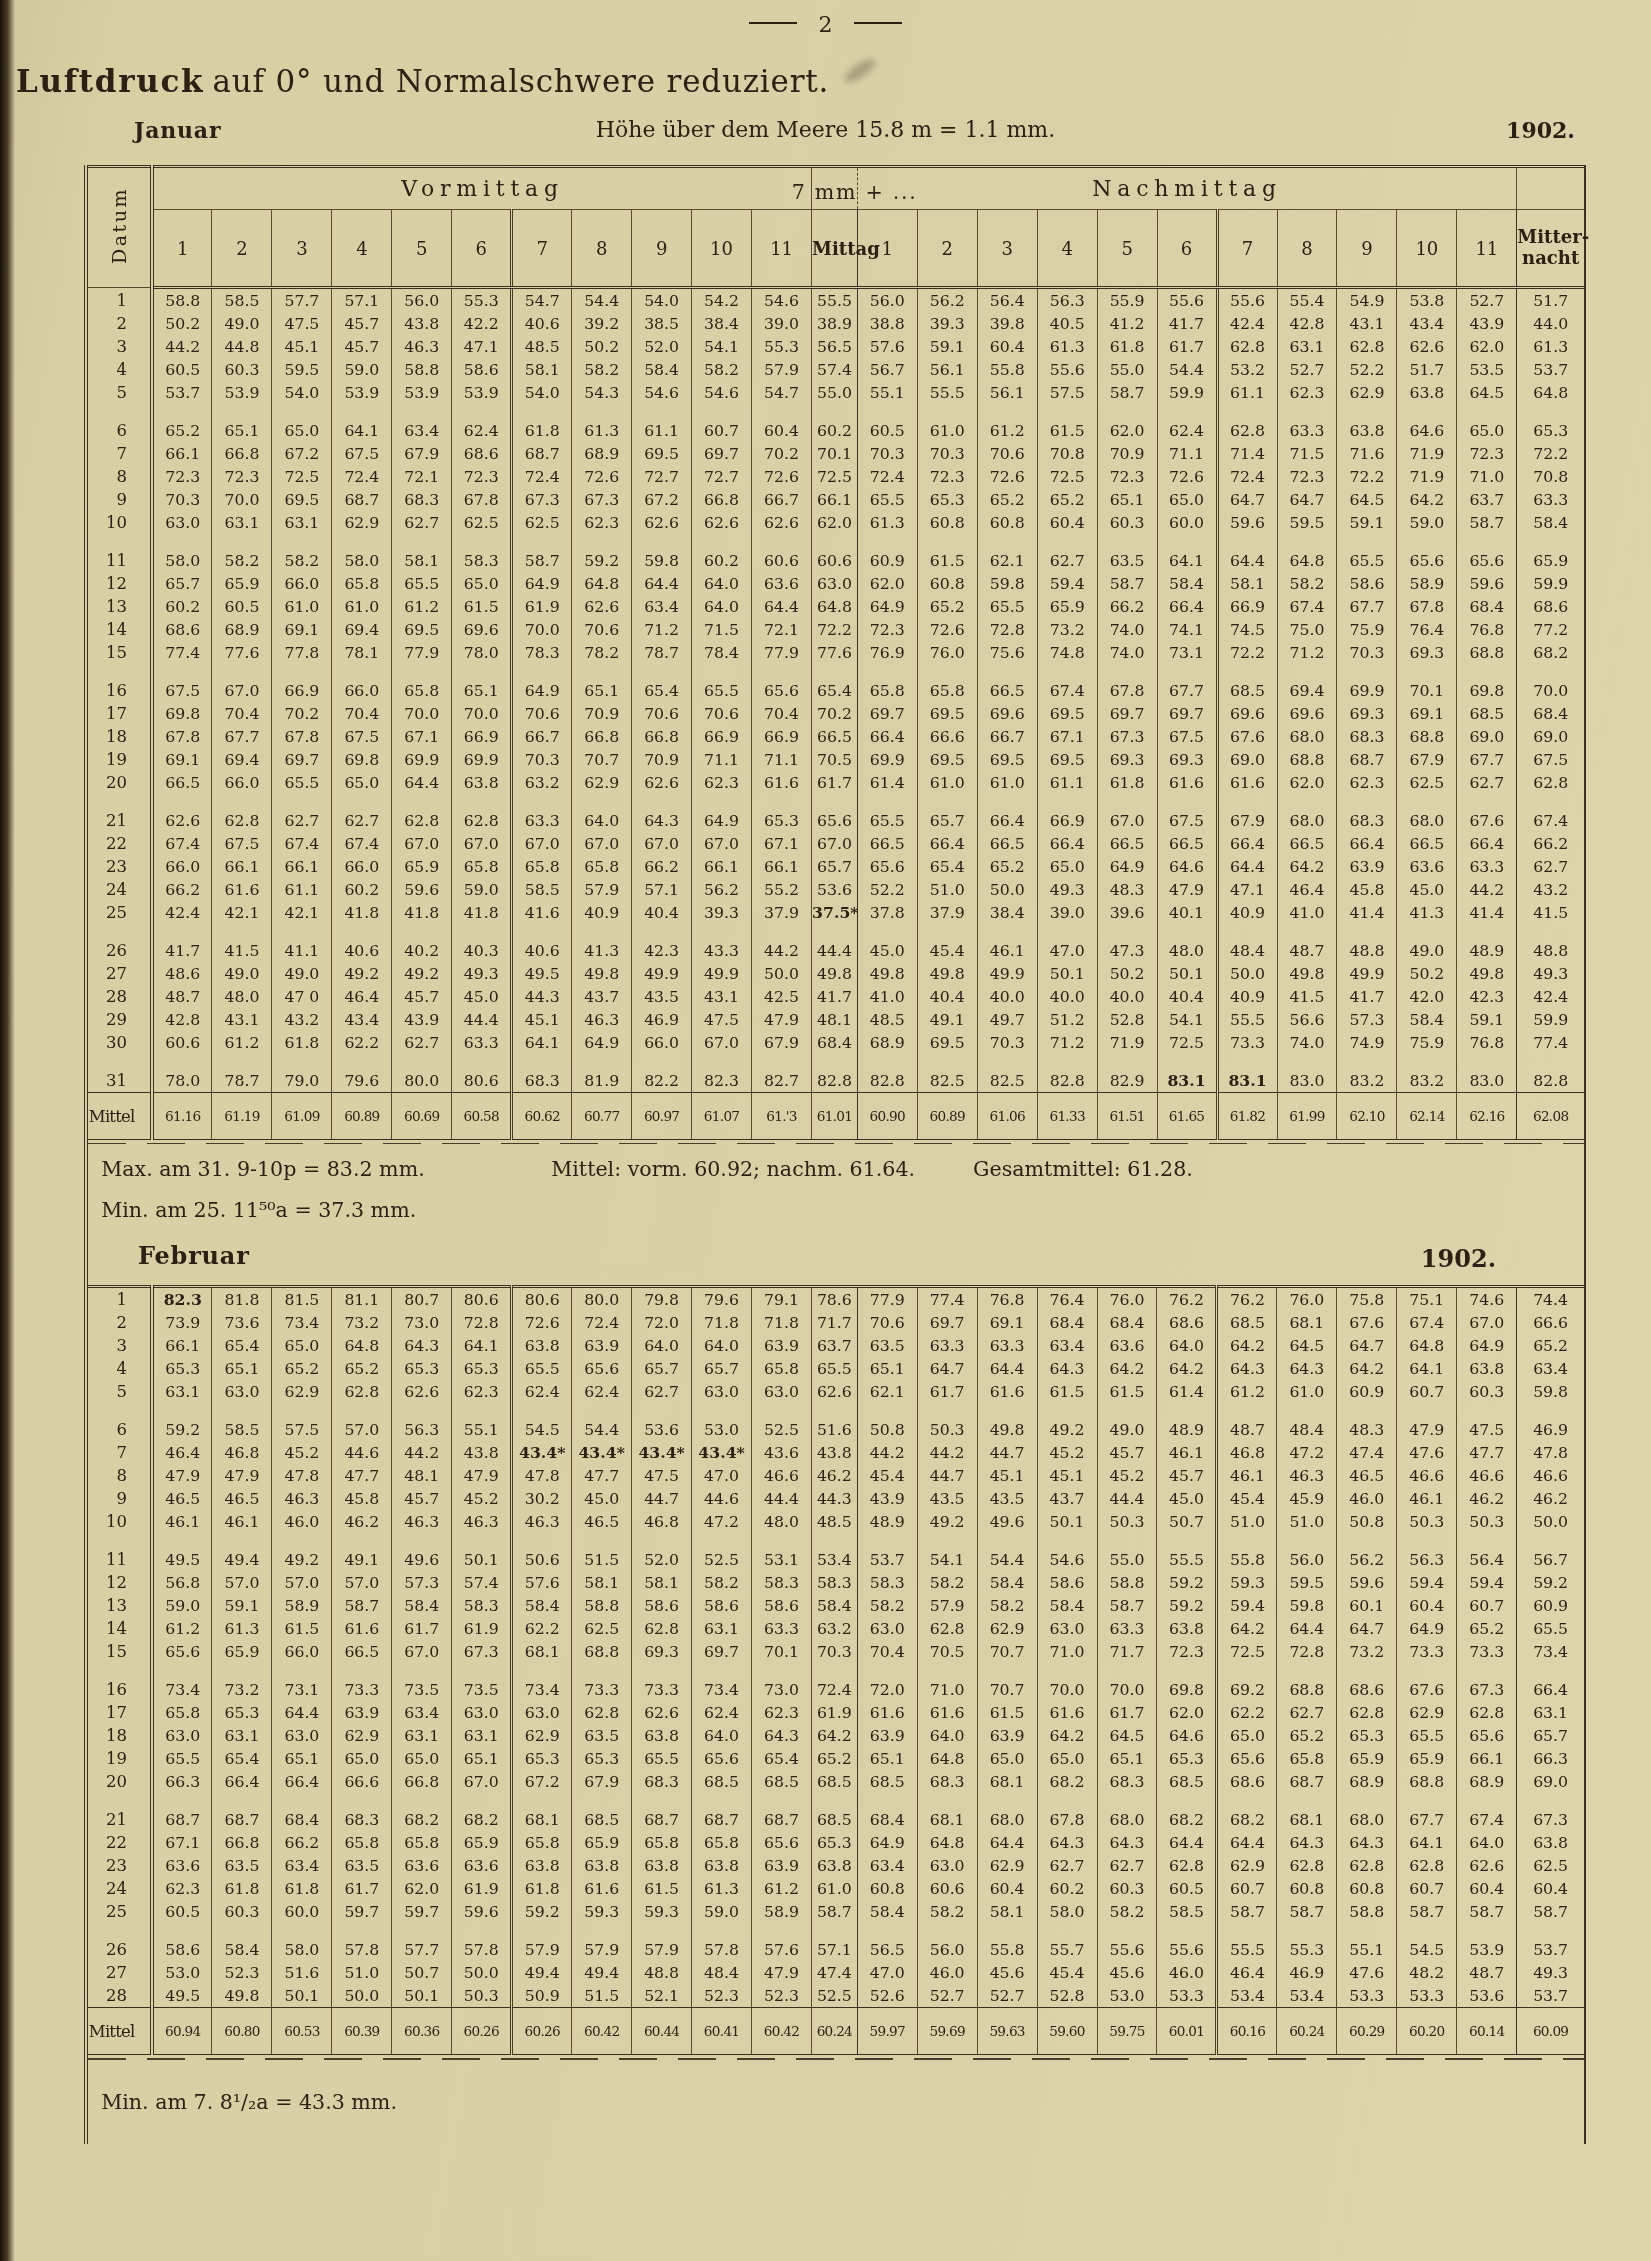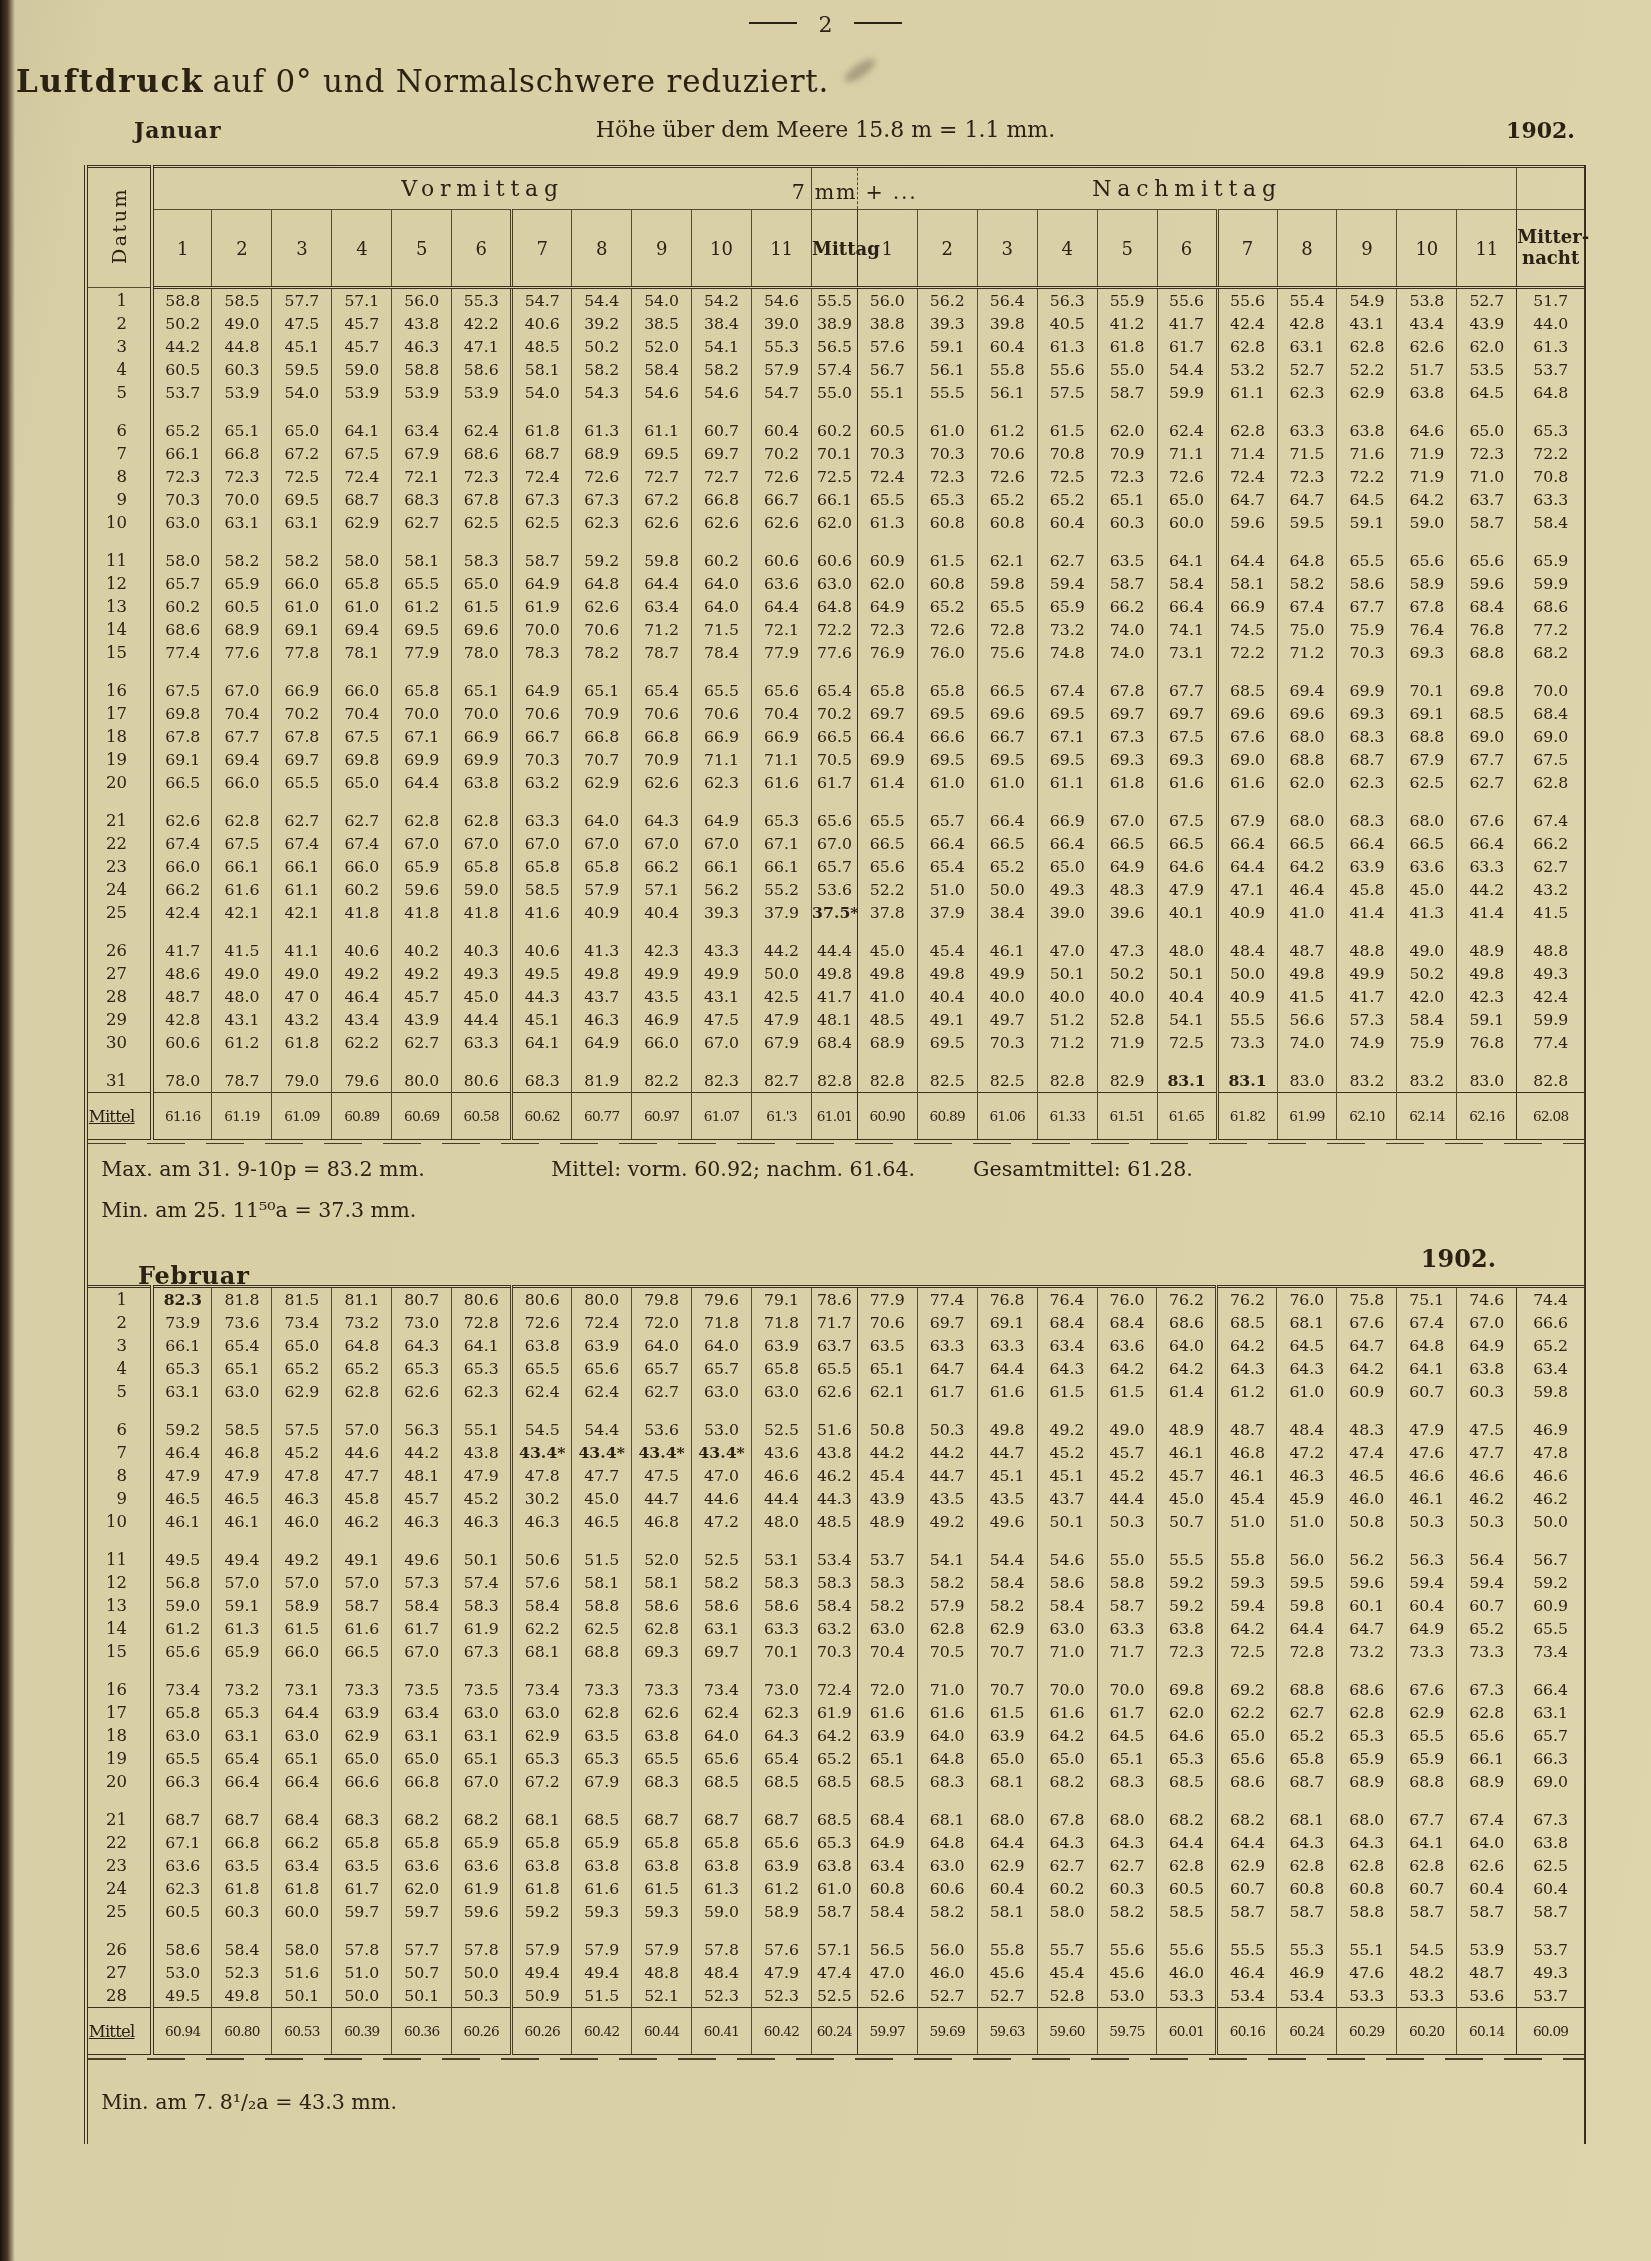--- a/index.html
+++ b/index.html
@@ -49,33 +49,33 @@
   th.mittag-h{font-weight:bold;font-size:12.4px;letter-spacing:-0.4px;}
   th.mn-h{font-weight:bold;font-size:11.6px;line-height:1.15;letter-spacing:-0.4px;}
 
   
   .tbl td{height:23px;font-size:15.7px;}
   td.day{ text-align:right;padding-right:23px;font-size:16.5px;}
   tr.gap td{padding-top:15px;}
   td.bold{font-weight:bold;}
   tr.mittel td{border-top:1.7px solid #3b3120;border-bottom:1.7px solid #3b3120;
     height:46px;font-size:13.6px;letter-spacing:-0.7px;}
-  tr.mittel td.mlabel{font-size:16.5px;letter-spacing:-0.8px;text-align:left;padding-left:0.8px;text-decoration:underline;}
+  tr.mittel td.mlabel{font-size:16.5px;letter-spacing:-0.8px;text-align:left;padding-left:0.8px;}
 
   .dash-row{height:1.7px;margin-top:2.5px;
     background:repeating-linear-gradient(90deg,#4a3c26 0 38px,transparent 38px 59px);}
 
   .footer{padding:13.2px 0 5px 13.2px;font-size:20.6px;}
   .f-line1{display:flex;align-items:center;}
   .f-max{width:450px;flex:0 0 auto;}
   .f-mittel{margin-right:58px;}
   .f-line2{margin-top:17px;}
 
   .feb-head{position:relative;height:53px;margin-top:5px;}
-  .feb-head .feb-name{position:absolute;left:50px;top:29px;font-size:24px;font-weight:bold;letter-spacing:0.8px;}
+  .feb-head .feb-name{position:absolute;left:50px;top:9px;font-size:24px;font-weight:bold;letter-spacing:0.8px;}
   .feb-head .feb-year{position:absolute;right:88px;top:11.6px;font-size:24px;font-weight:bold;}
 </style>
 </head>
 <body>
 
 <div class="page">
   <div class="binding"></div>
   <div class="smudge"></div>
 
   <div class="pagenum-row"><span class="dash"></span><span>2</span><span class="dash"></span></div>

